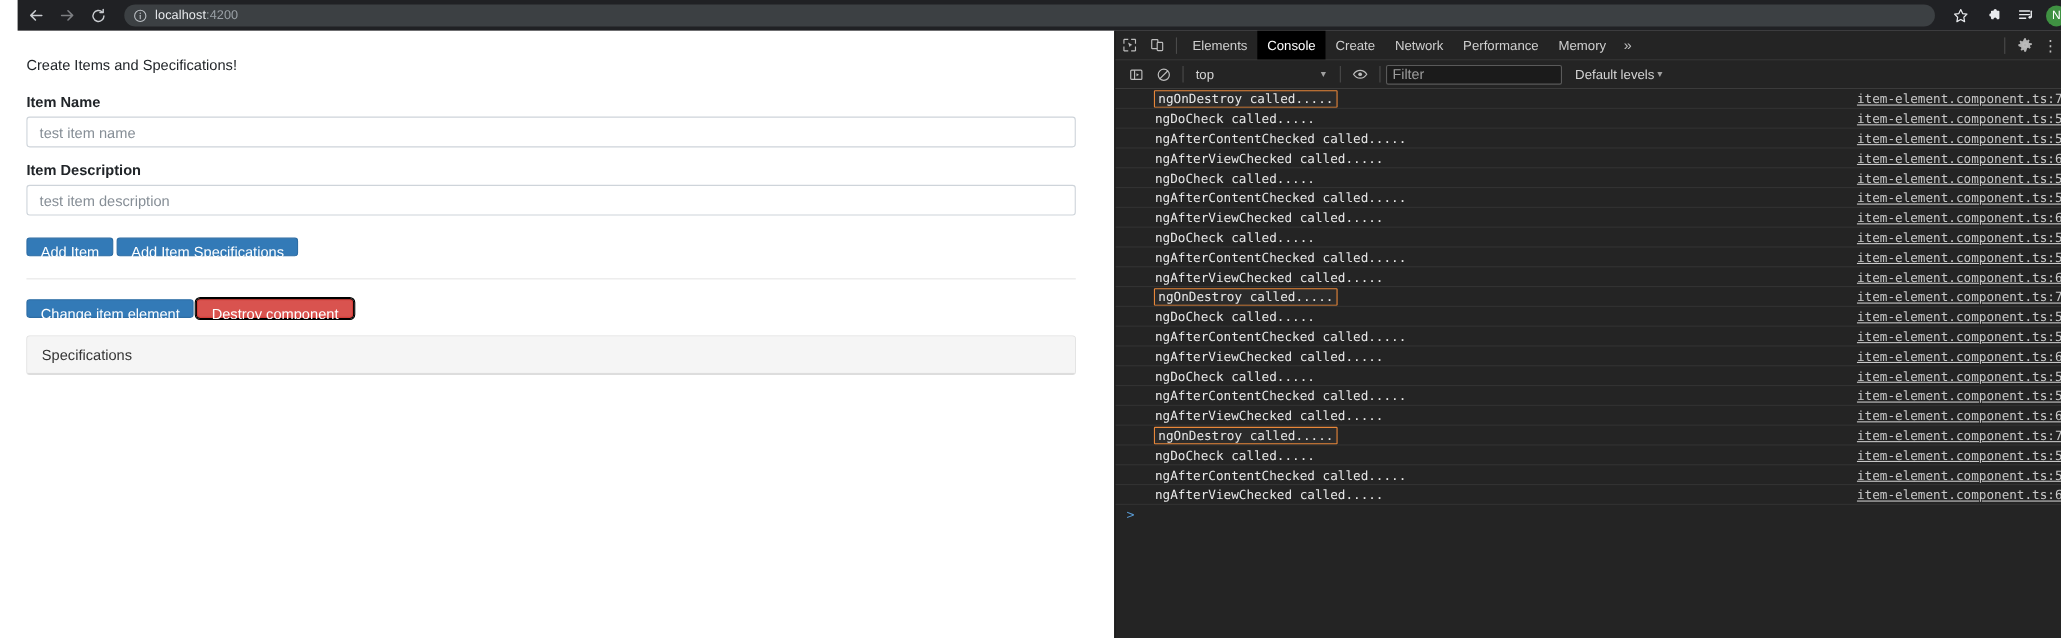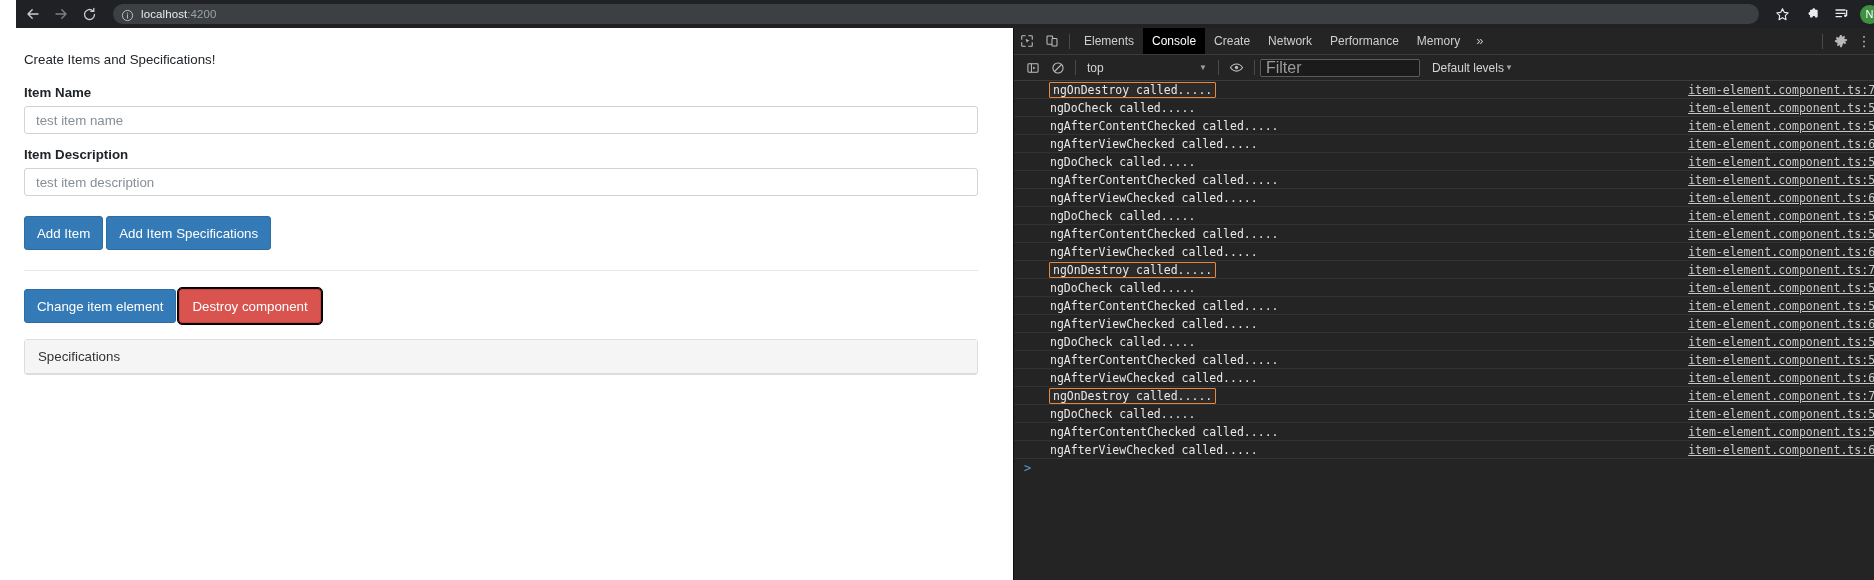--- a/index.html
+++ b/index.html
@@ -60,21 +60,21 @@
     padding: 0 11px; font-size: 13.3px; color: #495057;
     font-family: "Liberation Sans", sans-serif; background: #fff;
   }
   .text-input::placeholder { color: #868e96; }
   .gap-14 { height: 13px; }
   .gap-22 { height: 20px; }
 
   .btn {
     font-family: "Liberation Sans", sans-serif; font-size: 13.3px;
     border: 1px solid transparent; border-radius: 3px;
-    padding: 0 12px; height: 34px; line-height: 25px; cursor: pointer;
+    padding: 0 12px; height: 17px; line-height: 25px; cursor: pointer;
     color: #fff; white-space: nowrap;
   }
   .btn-primary { background: #337ab7; border-color: #2e6da4; }
   .btn-danger  { background: #d9534f; border-color: #d43f3a; }
   .btn-row { display: flex; gap: 3px; }
 
   .btn-focus {
     outline: 1px solid #000; outline-offset: 1px;
     box-shadow: 0 0 0 1px #000;
   }
@@ -123,21 +123,21 @@
   }
   .ctx-select {
     display: flex; align-items: center; gap: 4px;
     font-size: 12px; color: #d4d4d4; padding: 0 6px; height: 19px;
   }
   .ctx-name { min-width: 108px; }
   .caret { font-size: 8px; color: #a0a0a0; }
   .filter-input {
     width: 160px; height: 18px; background: #1b1b1b;
     border: 1px solid #5a5a5a; border-radius: 2px;
-    color: #d4d4d4; font-size: 16px; padding: 0 5px;
+    color: #d4d4d4; font-size: 13px; padding: 0 5px;
     font-family: "Liberation Sans", sans-serif;
   }
   .filter-input::placeholder { color: #9b9b9b; }
   .levels {
     font-size: 12px; color: #d4d4d4; display: flex; align-items: center; gap: 1px;
     margin-left: 12px;
   }
 
   .dt-console {
     flex: 1 1 auto; background: #242424; overflow: hidden; position: relative;

